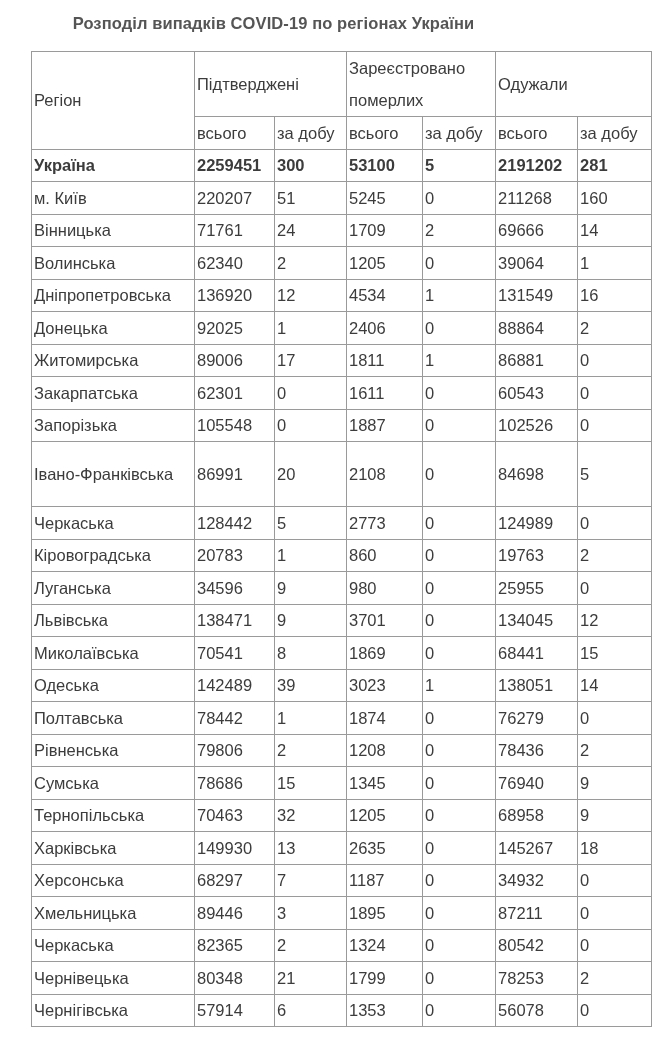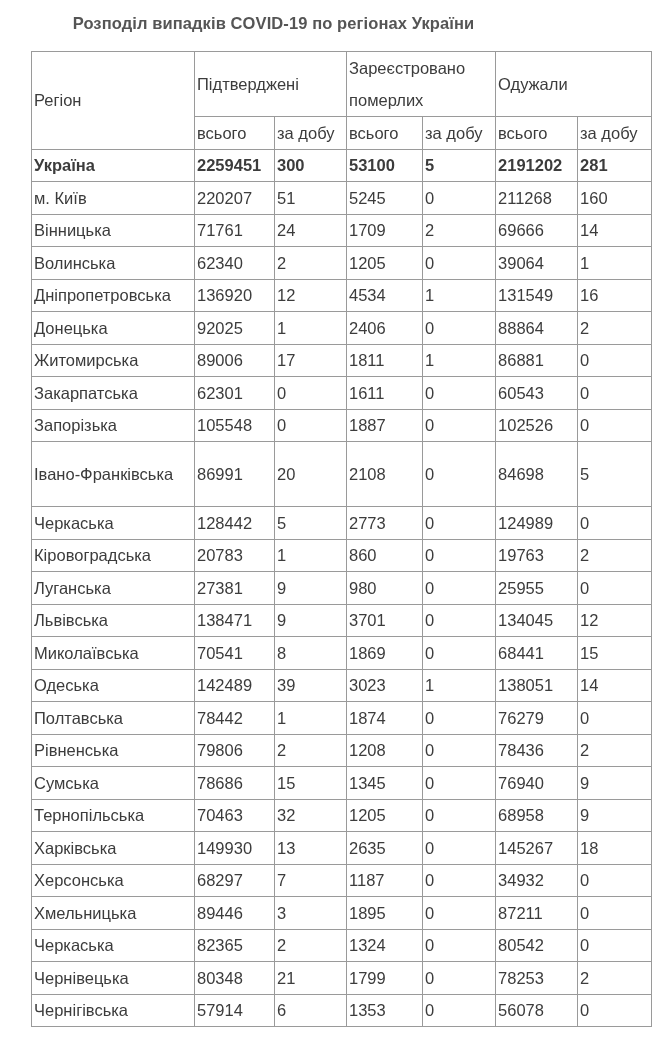--- a/index.html
+++ b/index.html
@@ -149,21 +149,21 @@
         <td>Кіровоградська</td>
         <td>20783</td>
         <td>1</td>
         <td>860</td>
         <td>0</td>
         <td>19763</td>
         <td>2</td>
       </tr>
       <tr>
         <td>Луганська</td>
-        <td>27381</td>
+        <td>34596</td>
         <td>9</td>
         <td>980</td>
         <td>0</td>
         <td>25955</td>
         <td>0</td>
       </tr>
       <tr>
         <td>Львівська</td>
         <td>138471</td>
         <td>9</td>

